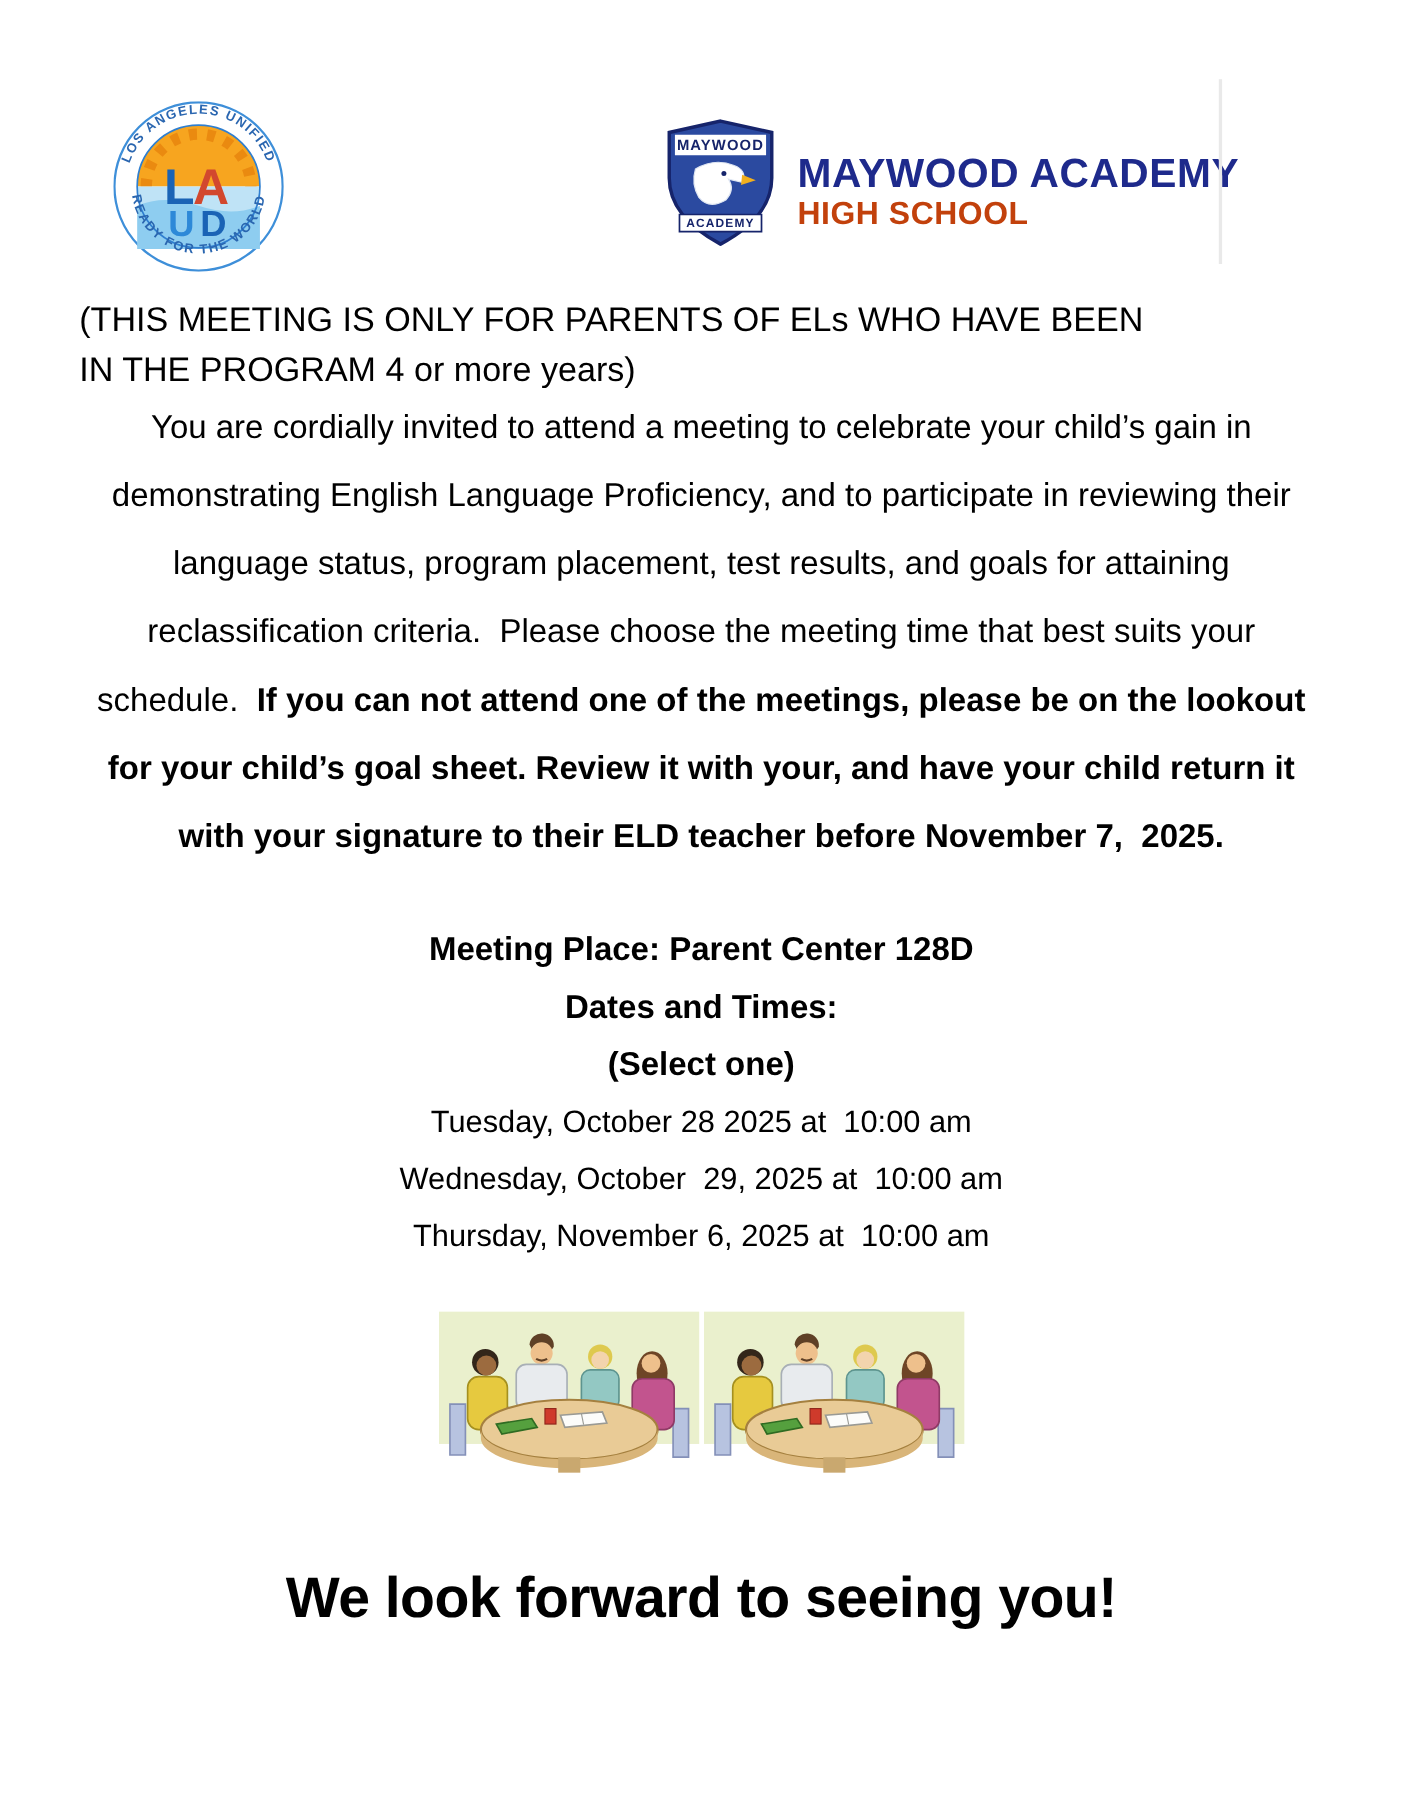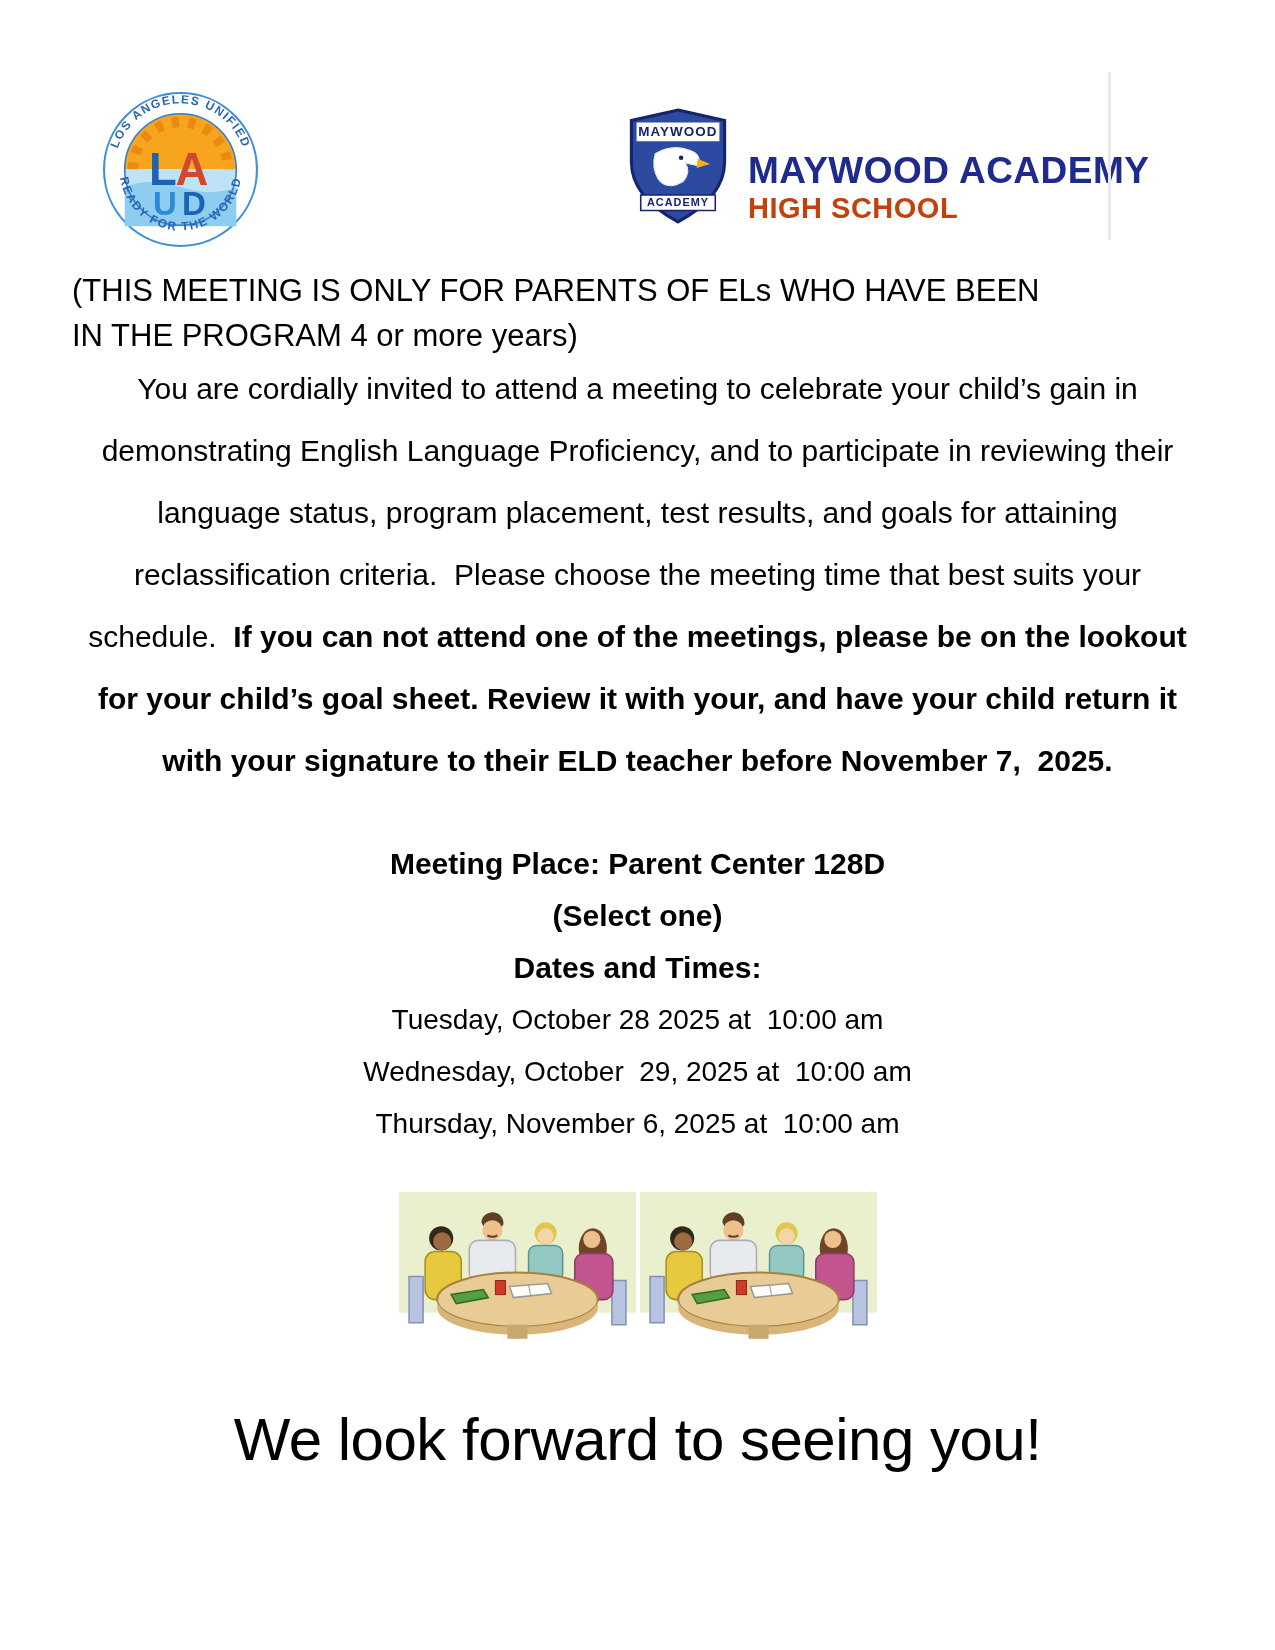--- a/index.html
+++ b/index.html
@@ -9,21 +9,21 @@
     position: relative;
     background: #ffffff;
     color: #000000;
     font-family: "Liberation Sans", sans-serif;
     overflow: hidden;
   }
 
   
   .header { position: relative; height: 268px; }
   .lausd-logo { position: absolute; left: 103px; top: 92px; width: 155px; height: 155px; }
-  .school-brand { position: absolute; left: 626px; top: 108px; display: flex; align-items: flex-end; }
+  .school-brand { position: absolute; left: 603px; top: 108px; display: flex; align-items: center; }
   .shield { width: 104px; height: 116px; }
   .school-name { margin-left: 18px; padding-top: 16px; text-align: left; }
   .school-name-1 { font-size: 37px; font-weight: bold; color: #1e2a8c; letter-spacing: 0.5px; line-height: 40px; }
   .school-name-2 { font-size: 29px; font-weight: bold; color: #c2410c; letter-spacing: 0.5px; line-height: 32px; margin-top: 1px; }
   .edge-artifact { position: absolute; left: 1108px; top: 72px; width: 3px; height: 168px; background: #e9e9e9; }
 
   
   .main { padding: 0 72px; text-align: center; }
   .title { font-size: 30px; font-weight: bold; margin: 18px 0 4px; }
   .restriction { text-align: left; font-size: 31px; line-height: 45px; margin: 0; }
@@ -31,21 +31,21 @@
   .invitation-bold { font-weight: bold; }
   .meeting-block { margin-top: 46px; }
   .block-bold { font-weight: bold; font-size: 30px; line-height: 52px; margin: 0; }
   .date-line { font-size: 28px; line-height: 52px; margin: 0; white-space: pre-wrap; }
 
   
   .clipart-row { display: flex; justify-content: center; gap: 4px; margin-top: 42px; }
   .clipart { width: 237px; height: 157px; display: block; }
 
   
-  .closing { font-size: 60px; font-weight: normal; margin: 56px 0 0; letter-spacing: -0.5px; }
+  .closing { font-size: 52px; font-weight: bold; margin: 74px 0 0; letter-spacing: -0.5px; }
 </style>
 </head>
 <body>
 
 <div class="page">
 
   <header class="header">
 
     <svg class="lausd-logo" viewBox="0 0 150 150" aria-hidden="true">
       <defs>
@@ -106,22 +106,22 @@
 
   <main class="main">
 
 
     <p class="restriction"><span>(THIS MEETING IS ONLY FOR PARENTS OF ELs WHO HAVE BEEN</span><br><span>IN THE PROGRAM 4 or more years)</span></p>
 
     <p class="invitation"><span>You are cordially invited to attend a meeting to celebrate your child’s gain in demonstrating English Language Proficiency, and to participate in reviewing their language status, program placement, test results, and goals for attaining reclassification criteria.  Please choose the meeting time that best suits your schedule.  </span><span class="invitation-bold">If you can not attend one of the meetings, please be on the lookout for your child’s goal sheet. Review it with your, and have your child return it with your signature to their ELD teacher before November 7,  2025.</span></p>
 
     <div class="meeting-block">
       <p class="block-bold">Meeting Place: Parent Center 128D</p>
+      <p class="block-bold">Dates and Times:</p>
       <p class="block-bold">(Select one)</p>
-      <p class="block-bold">Dates and Times:</p>
       <p class="date-line">Tuesday, October 28 2025 at  10:00 am</p>
       <p class="date-line">Wednesday, October  29, 2025 at  10:00 am</p>
       <p class="date-line">Thursday, November 6, 2025 at  10:00 am</p>
     </div>
 
     <svg width="0" height="0" style="position:absolute" aria-hidden="true">
       <symbol id="meeting-scene" viewBox="0 0 236 156">
         <rect x="0" y="0" width="236" height="120" fill="#eaf0cd"></rect>
         <path d="M10 84 h14 v46 h-14 z" fill="#b7c3e0" stroke="#8490b8" stroke-width="1.5"></path>
         <path d="M212 88 h14 v44 h-14 z" fill="#b7c3e0" stroke="#8490b8" stroke-width="1.5"></path>

